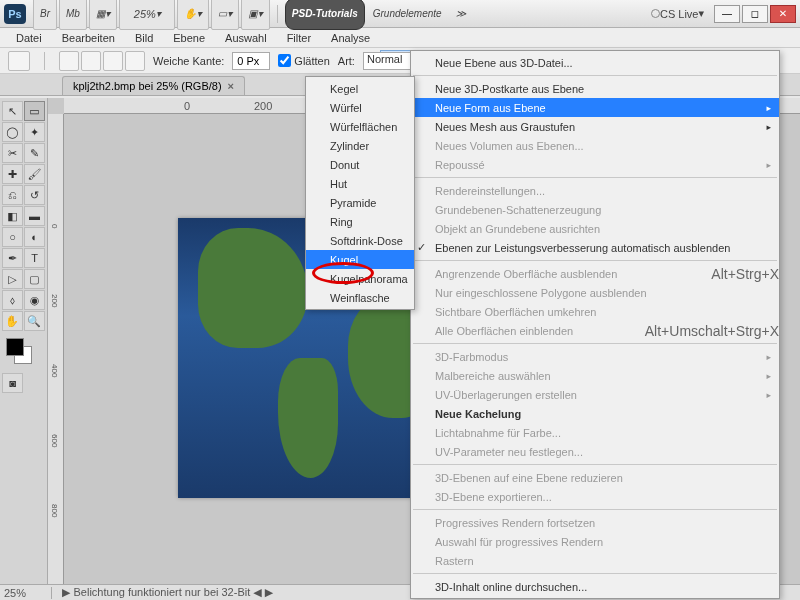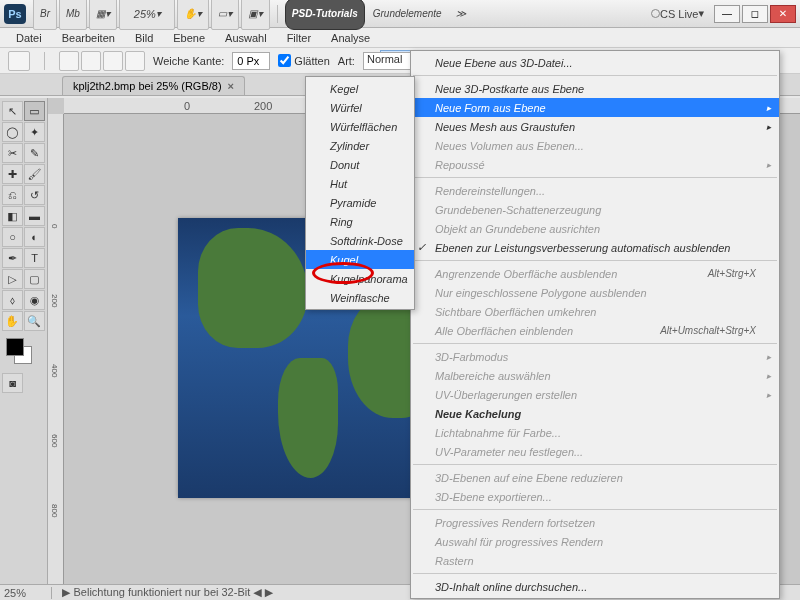--- a/index.html
+++ b/index.html
@@ -60,26 +60,26 @@
 .l1{top:10px;left:20px;width:110px;height:120px;border-radius:40% 60% 50% 40%;}
 .l2{top:140px;left:100px;width:60px;height:120px;border-radius:40% 30% 50% 60%;}
 .l3{top:5px;left:180px;width:100px;height:70px;border-radius:30%;}
 .l4{top:80px;left:170px;width:90px;height:120px;border-radius:40% 50% 40% 50%;}
 
 
 .statusbar{position:absolute;bottom:0;left:0;right:0;height:16px;background:#e0e0e0;border-top:1px solid #aaa;display:flex;align-items:center;font-size:10px;color:#555;padding:0 4px;gap:10px;}
 .status-zoom{width:48px;border-right:1px solid #aaa;padding-right:6px;}
 
 
-.menu{position:absolute;background:#f0f0f0;border:1px solid #999;box-shadow:2px 2px 6px rgba(0,0,0,.25);padding:2px 0;font-style:italic;}
+.menu{position:absolute;background:#f0f0f0;border:1px solid #999;box-shadow:2px 2px 6px rgba(0,0,0,.25);padding:2px 0;}
 .menu .mi{height:19px;display:flex;align-items:center;padding:0 24px 0 24px;color:#333;white-space:nowrap;position:relative;}
 .menu .mi.disabled{color:#9a9a9a;}
 .menu .mi.hl{background:#2680ff;color:#fff;}
 .menu .mi .arr{position:absolute;right:8px;font-size:9px;}
-.menu .mi .sc{position:absolute;right:23px;color:#666;font-size:10px;}
+.menu .mi .sc{position:absolute;right:0;color:#666;font-size:14px;}
 .menu .mi .chk{position:absolute;left:6px;}
 .menu .sep{height:1px;background:#c8c8c8;margin:3px 2px;}
 .menu .mi.bold{font-weight:bold;}
 
 .main-menu{top:50px;left:410px;width:370px;}
 .sub-menu{top:76px;left:305px;width:110px;}
 .callout{position:absolute;border:3px solid #d00;border-radius:50%;width:62px;height:22px;top:262px;left:312px;pointer-events:none;}
 </style>
 </head>
 <body>

